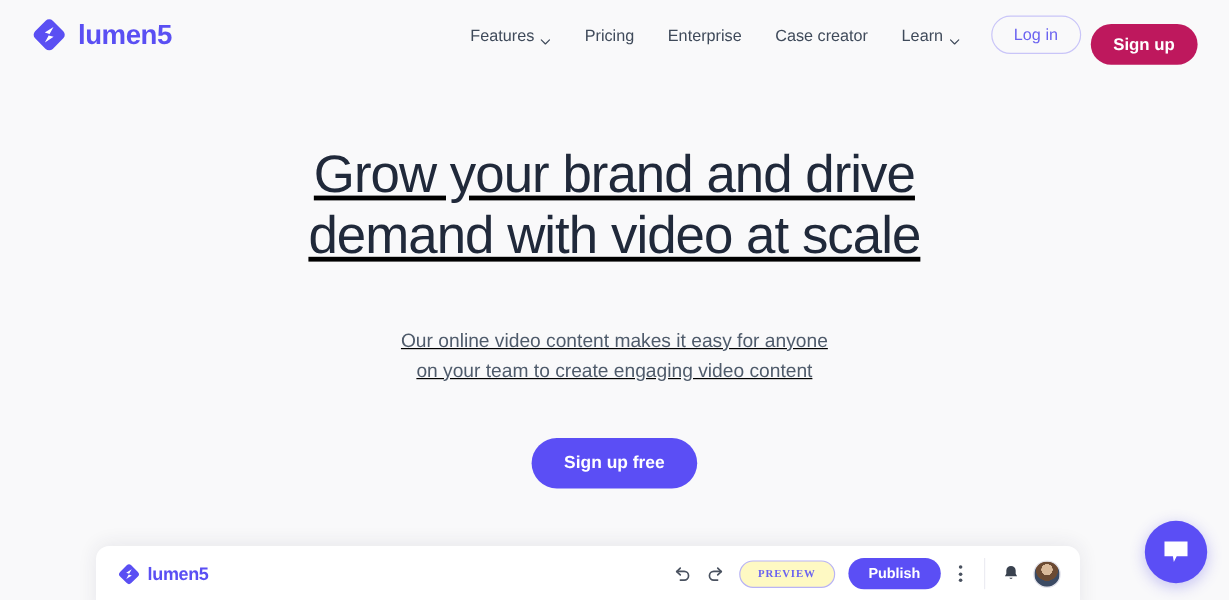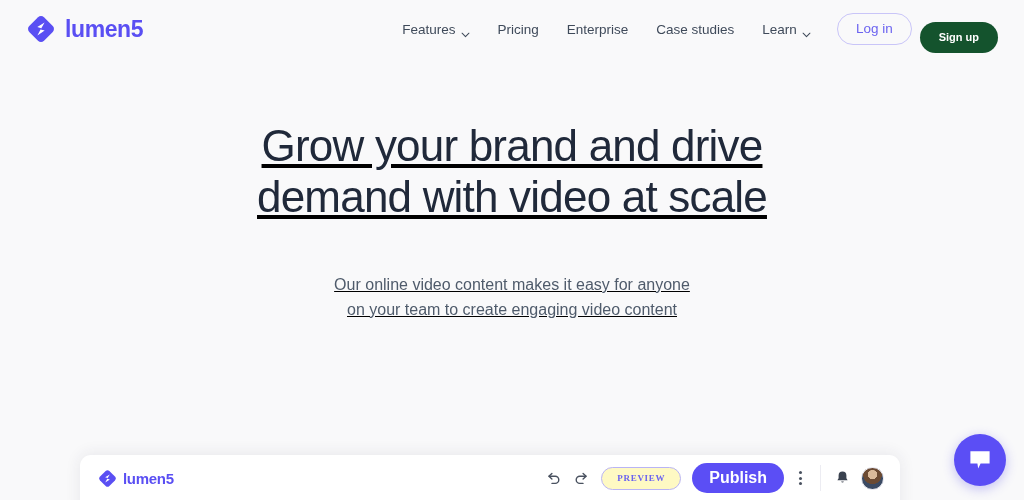--- a/index.html
+++ b/index.html
@@ -36,22 +36,22 @@
   .chev { width: 9px; height: 6px; display: block; }
   .nav-actions { display: flex; align-items: center; gap: 8px; margin-left: 12px; }
   .btn-login {
     border: 1.5px solid #c9c5f8; border-radius: 999px;
     color: #6b63f0; background: transparent;
     font-size: 13.5px; padding: 8px 18px; cursor: pointer;
     font-family: Liberation Sans, sans-serif; line-height: 1;
   }
   .btn-signup {
     border: none; border-radius: 999px;
-    background: #14532d; color: #fff;
-    font-size: 11px; font-weight: bold; padding: 10px 19px; cursor: pointer;
+    background: #be185d; color: #fff;
+    font-size: 14px; font-weight: bold; padding: 10px 19px; cursor: pointer;
     font-family: inherit; line-height: 1; margin-top: 16px;
   }
 
   
   .hero { position: absolute; top: 120px; left: 0; width: 1024px; text-align: center; text-decoration: underline; }
   .hero-title {
     font-size: 44px; line-height: 1.17; font-weight: normal;
     color: #20293a; letter-spacing: -0.8px;
   }
   .hero-sub {
@@ -87,21 +87,21 @@
   .m-icon-btn { width: 17px; height: 17px; display: block; cursor: pointer; }
   .m-preview {
     border: 1.3px solid #b9b4f5; border-radius: 999px;
     color: #6b63f0; background: #fef9c3;
     font-size: 9px; font-weight: bold; letter-spacing: 0.7px;
     padding: 6px 15px; cursor: pointer; font-family: Liberation Serif, serif; line-height: 1;
   }
   .m-publish {
     border: none; border-radius: 999px;
     background: #5b4ef5; color: #fff;
-    font-size: 16px; font-weight: bold;
+    font-size: 12px; font-weight: bold;
     padding: 7px 17px; cursor: pointer; font-family: inherit; line-height: 1;
   }
   .m-dots { display: flex; flex-direction: column; gap: 2.5px; padding: 0 4px; cursor: pointer; }
   .m-dots i { width: 3px; height: 3px; border-radius: 50%; background: #4a5260; display: block; }
   .m-div { width: 1px; height: 26px; background: #ececf2; margin: 0 3px; }
   .m-bell { width: 15px; height: 16px; display: block; cursor: pointer; }
   .m-avatar {
     width: 23px; height: 23px; border-radius: 50%;
     background: radial-gradient(circle at 50% 32%, #d9b99a 0 26%, #6b4a33 27% 52%, #3b4a63 53%);
     border: 1px solid #e4e4ec; cursor: pointer; display: block;
@@ -145,21 +145,21 @@
             </svg>
         </span>
       </div>
       <div class="nav-item">
         <span>Pricing</span>
       </div>
       <div class="nav-item">
         <span>Enterprise</span>
       </div>
       <div class="nav-item">
-        <span>Case studies</span>
+        <span>Case creator</span>
       </div>
       <div class="nav-item">
         <span>Learn</span>
         <span class="chev">
           <svg viewBox="0 0 10 7" width="9" height="6" aria-hidden="true">
               <path d="M1 1.4 L5 5.4 L9 1.4" fill="none" stroke="#3f4a5a" stroke-width="1.2" stroke-linecap="round" stroke-linejoin="round"></path>
             </svg>
         </span>
       </div>
 
@@ -172,20 +172,23 @@
 
   <div class="hero">
     <h1 class="hero-title">
       <span>Grow your brand and drive</span><br>
       <span>demand with video at scale</span>
     </h1>
     <p class="hero-sub">
       <span>Our online video content makes it easy for anyone</span><br>
       <span>on your team to create engaging video content</span>
     </p>
+    <div class="hero-cta">
+      <button class="btn-cta">Sign up free</button>
+    </div>
   </div>
 
   <div class="mockup">
     <div class="mockup-bar">
 
       <div class="m-brand">
         <span class="m-brand-mark">
           <svg viewBox="0 0 30 30" width="19" height="19" aria-hidden="true">
             <rect x="4.6" y="4.6" width="20.8" height="20.8" rx="4.2" transform="rotate(45 15 15)" fill="#5a4ff3"></rect>
             <path d="M18.6 8.6 L11.3 13.1 L15.2 14.3 L11.4 21.4 L18.7 16.6 L14.6 15.5 Z" fill="#ffffff"></path>

